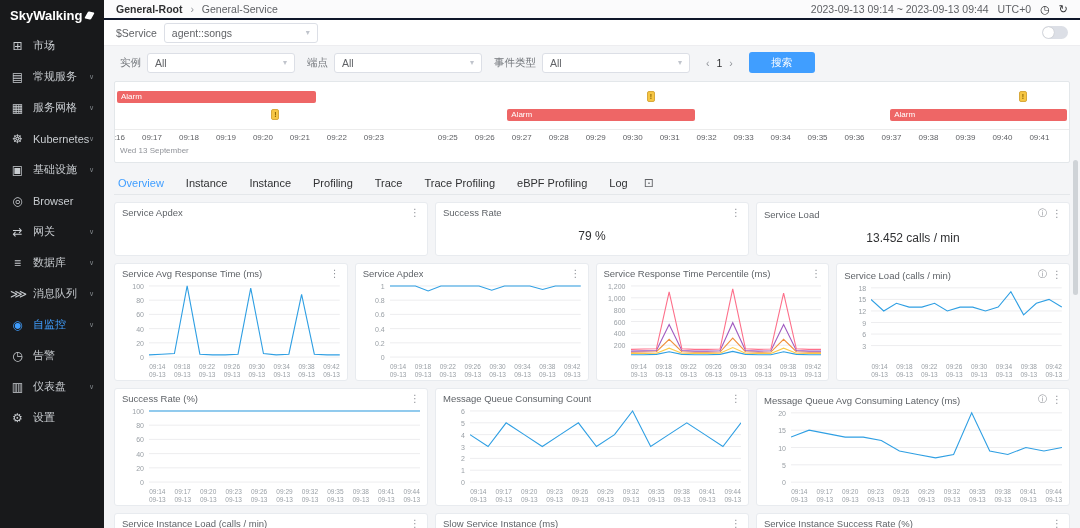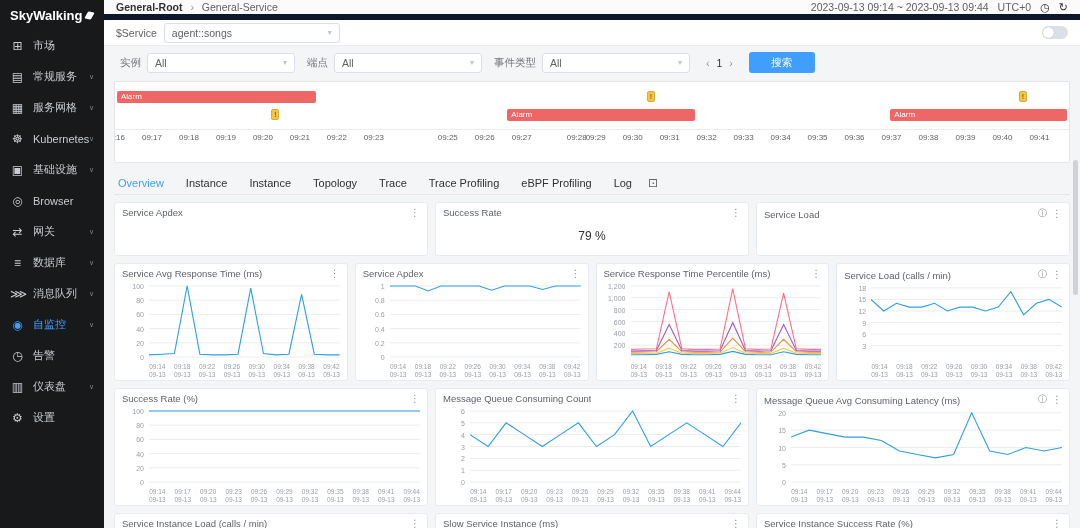--- a/index.html
+++ b/index.html
@@ -12,21 +12,21 @@
   .logo { height:30px; display:flex; align-items:center; gap:4px; padding:0 10px; color:#fff; font-weight:bold; font-size:13px; }
   .logo-mark { width:7px; height:7px; background:#fff; transform:skewX(-20deg) rotate(12deg); border-radius:1px; }
   .side-item { height:31px; display:flex; align-items:center; padding:0 10px; font-size:11px; color:#c8ccd0; cursor:pointer; }
   .side-item.active { color:var(--accent); }
   .si-icon { width:15px; margin-right:8px; font-size:12px; text-align:center; flex-shrink:0; }
   .si-label { flex:1; white-space:nowrap; overflow:hidden; }
   .si-chevron { font-size:7px; color:#7e8388; }
 
   
   .main { flex:1; display:flex; flex-direction:column; min-width:0; position:relative; }
-  .topbar { height:20px; background:#fbfbfc; border-bottom:6px solid #0f172a; display:flex; align-items:center; padding:6px 12px; font-size:10.5px; color:#606266; flex-shrink:0; }
+  .topbar { height:20px; background:#fbfbfc; border-bottom:2px solid #0f172a; display:flex; align-items:center; padding:6px 12px; font-size:10.5px; color:#606266; flex-shrink:0; }
   .crumb-root { font-weight:bold; color:#303133; }
   .crumb-sep { margin:0 5px; color:#909399; }
   .topbar-right { margin-left:auto; display:flex; align-items:center; gap:9px; }
   .top-icon { font-size:11px; color:#303133; cursor:pointer; }
 
   .service-row { height:26px; background:#fff; border-bottom:1px solid #ededf0; display:flex; align-items:center; padding:0 12px; gap:7px; flex-shrink:0; }
   .svc-label { font-size:10.5px; color:#606266; }
   .select { height:20px; border:1px solid #dcdfe6; border-radius:3px; background:#fff; display:inline-flex; align-items:center; justify-content:space-between; padding:0 7px; font-size:10.5px; color:#606266; gap:10px; cursor:pointer; }
   .caret { color:#c0c4cc; font-size:8px; }
   .toggle { width:26px; height:13px; border-radius:7px; background:#dcdfe6; position:relative; margin-left:auto; cursor:pointer; }
@@ -167,21 +167,21 @@
       <span class="topbar-right">
         <span>2023-09-13 09:14 ~ 2023-09-13 09:44</span>
         <span>UTC+0</span>
         <span class="top-icon">◷</span>
         <span class="top-icon">↻</span>
       </span>
     </header>
 
     <div class="service-row">
       <span class="svc-label">$Service</span>
-      <span class="select" style="width:176px">
+      <span class="select" style="width:154px">
         <span>agent::songs</span>
         <span class="caret">▾</span>
       </span>
       <span class="toggle"></span>
     </div>
 
     <div class="content">
 
       <div class="filter-row">
         <span class="flt-label">实例</span>
@@ -222,43 +222,44 @@
             <span class="tl-tick" style="left: 7.75194%;">09:18</span>
             <span class="tl-tick" style="left: 11.6279%;">09:19</span>
             <span class="tl-tick" style="left: 15.5039%;">09:20</span>
             <span class="tl-tick" style="left: 19.3798%;">09:21</span>
             <span class="tl-tick" style="left: 23.2558%;">09:22</span>
             <span class="tl-tick" style="left: 27.1318%;">09:23</span>
             <span class="tl-tick" style="left: 31.0078%; margin-top: 11px;">09:24</span>
             <span class="tl-tick" style="left: 34.8837%;">09:25</span>
             <span class="tl-tick" style="left: 38.7597%;">09:26</span>
             <span class="tl-tick" style="left: 42.6357%;">09:27</span>
-            <span class="tl-tick" style="left: 46.5116%; margin-left: 18px;">09:28</span>
+            <span class="tl-tick" style="left: 46.5116%;">09:28</span>
             <span class="tl-tick" style="left: 50.3876%;">09:29</span>
             <span class="tl-tick" style="left: 54.2636%;">09:30</span>
             <span class="tl-tick" style="left: 58.1395%;">09:31</span>
             <span class="tl-tick" style="left: 62.0155%;">09:32</span>
             <span class="tl-tick" style="left: 65.8915%;">09:33</span>
             <span class="tl-tick" style="left: 69.7674%;">09:34</span>
             <span class="tl-tick" style="left: 73.6434%;">09:35</span>
             <span class="tl-tick" style="left: 77.5194%;">09:36</span>
             <span class="tl-tick" style="left: 81.3953%;">09:37</span>
             <span class="tl-tick" style="left: 85.2713%;">09:38</span>
             <span class="tl-tick" style="left: 89.1473%;">09:39</span>
             <span class="tl-tick" style="left: 93.0233%;">09:40</span>
             <span class="tl-tick" style="left: 96.8992%;">09:41</span>
           </div>
+        <div class="tl-date">Wed 13 September</div>
       </div>
 
       <div class="tabs">
         <span id="tab-list" style="display:flex;gap:22px">
             <span class="tab active">Overview</span>
             <span class="tab">Instance</span>
             <span class="tab">Instance</span>
-            <span class="tab">Topology</span>
+            <span class="tab">Profiling</span>
             <span class="tab">Trace</span>
             <span class="tab">Trace Profiling</span>
             <span class="tab">eBPF Profiling</span>
             <span class="tab">Log</span>
           </span>
         <span class="tab-extra">⊡</span>
       </div>
 
       <div class="row">
         <div class="card stat-card">
@@ -279,20 +280,21 @@
           <div class="stat-value">79 %</div>
         </div>
         <div class="card stat-card">
           <div class="card-head">
             <span class="card-title">Service Load</span>
             <span class="card-icons">
               <span class="info">ⓘ</span>
               <span class="kebab">⋮</span>
             </span>
           </div>
+          <div class="stat-value">13.452 calls / min</div>
         </div>
       </div>
 
       <div class="row">
         <div class="card chart-card">
           <div class="card-head">
             <span class="card-title">Service Avg Response Time (ms)</span>
             <span class="card-icons">
                 <span class="kebab">⋮</span>
               </span>

